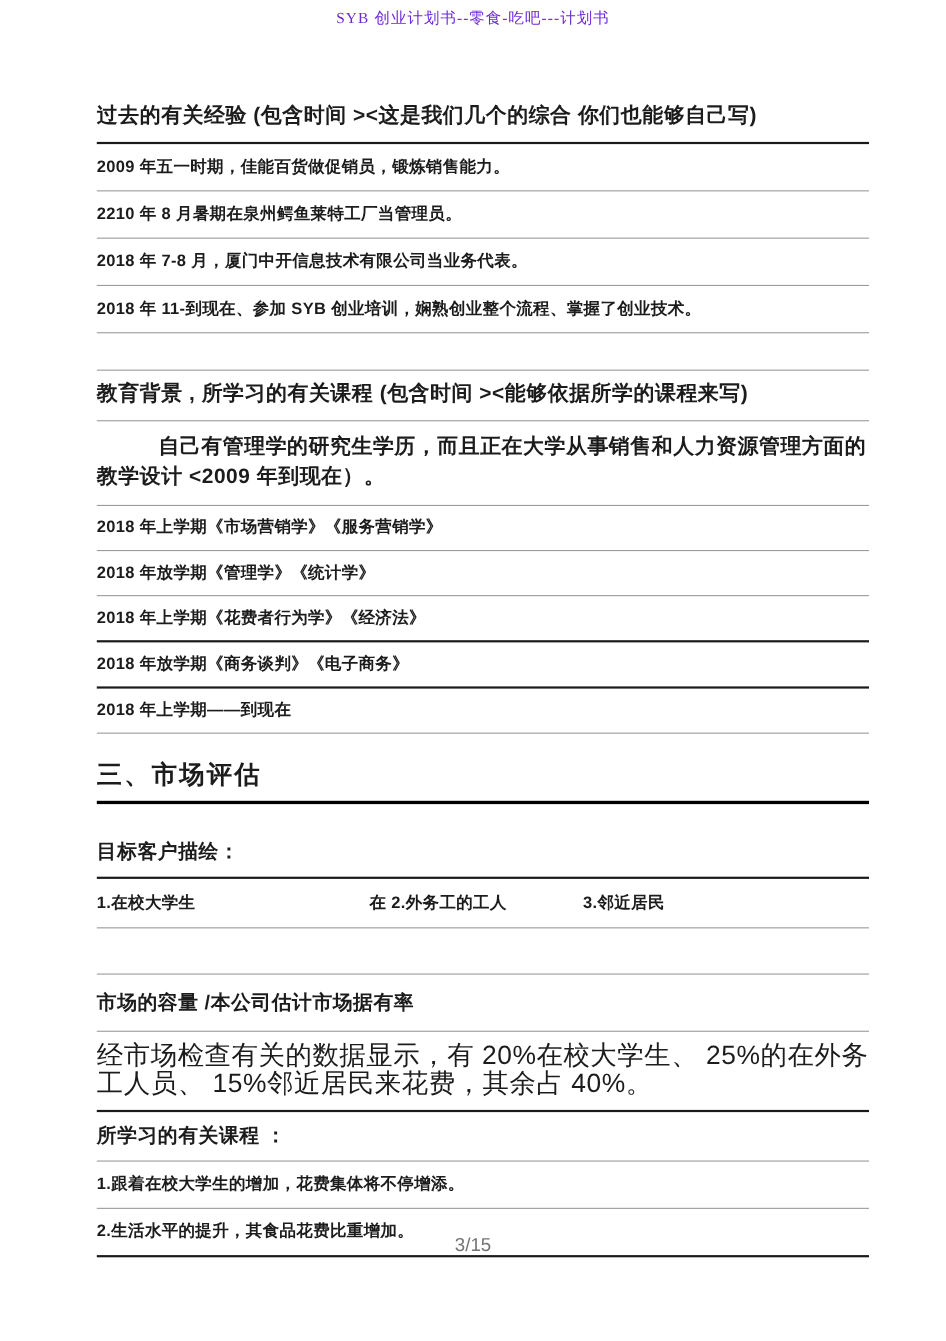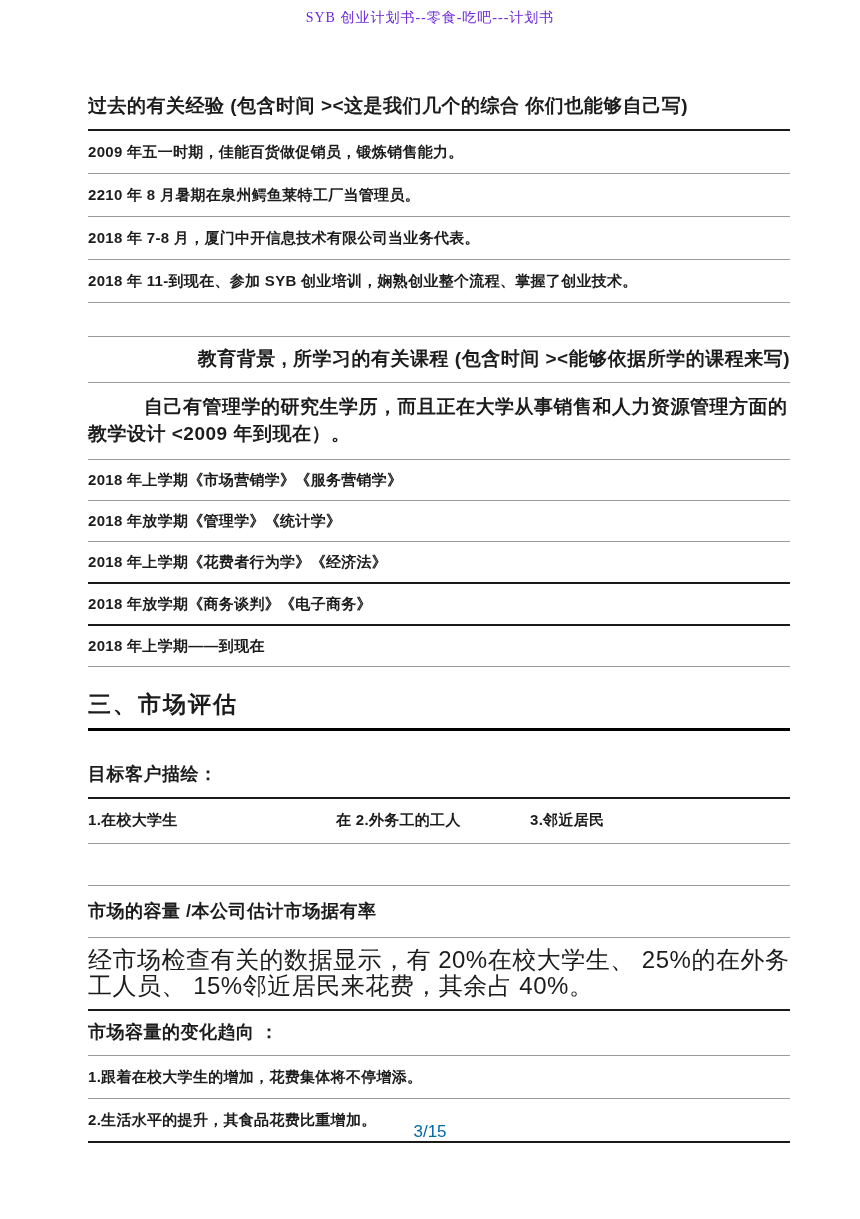--- a/index.html
+++ b/index.html
@@ -55,21 +55,21 @@
   .edu-table .row {
     font-size: 15px;
     font-weight: 600;
     line-height: 19px;
     padding: 10px 0 11px 0;
     letter-spacing: 0.3px;
   }
   .exp-table .row { padding: 11px 0 12px 0; }
 
   .edu-block { margin-top: 33px; }
-  .edu-heading { padding: 8px 0 9px 0; text-align: right; }
+  .edu-heading { padding: 8px 0 9px 0; }
 
   .edu-summary {
     font-size: 19px;
     font-weight: 600;
     line-height: 27px;
     margin: 0;
     padding: 10px 0 12px 0;
     text-indent: 56px;
     letter-spacing: 0.5px;
   }
@@ -128,21 +128,21 @@
     letter-spacing: 0.3px;
   }
 
   .page-number {
     position: absolute;
     top: 1122px;
     left: 0;
     width: 100%;
     text-align: center;
     font-size: 17px;
-    color: #0369a1;
+    color: #737373;
   }
 </style>
 </head>
 <body>
 
 <div class="page">
 
   <div class="doc-header">SYB 创业计划书--零食-吃吧---计划书</div>
 
   <div class="content">
@@ -197,21 +197,21 @@
 
     <div class="spacer-40"></div>
     <div class="rule"></div>
 
     <h3 class="sub-heading capacity-heading">市场的容量 /本公司估计市场据有率</h3>
     <div class="rule"></div>
 
     <p class="capacity-text">经市场检查有关的数据显示，有 20%在校大学生、 25%的在外务工人员、 15%邻近居民来花费，其余占 40%。</p>
     <div class="rule-dark"></div>
 
-    <h3 class="sub-heading trend-heading">市场容量的变化趋向 ：</h3>
+    <h3 class="sub-heading trend-heading">所学习的有关课程 ：</h3>
     <div class="rule"></div>
 
     <div class="trend-table">
       <div class="row">1.跟着在校大学生的增加，花费集体将不停增添。</div>
       <div class="rule"></div>
       <div class="row">2.生活水平的提升，其食品花费比重增加。</div>
       <div class="rule-dark"></div>
     </div>
 
   </div>

